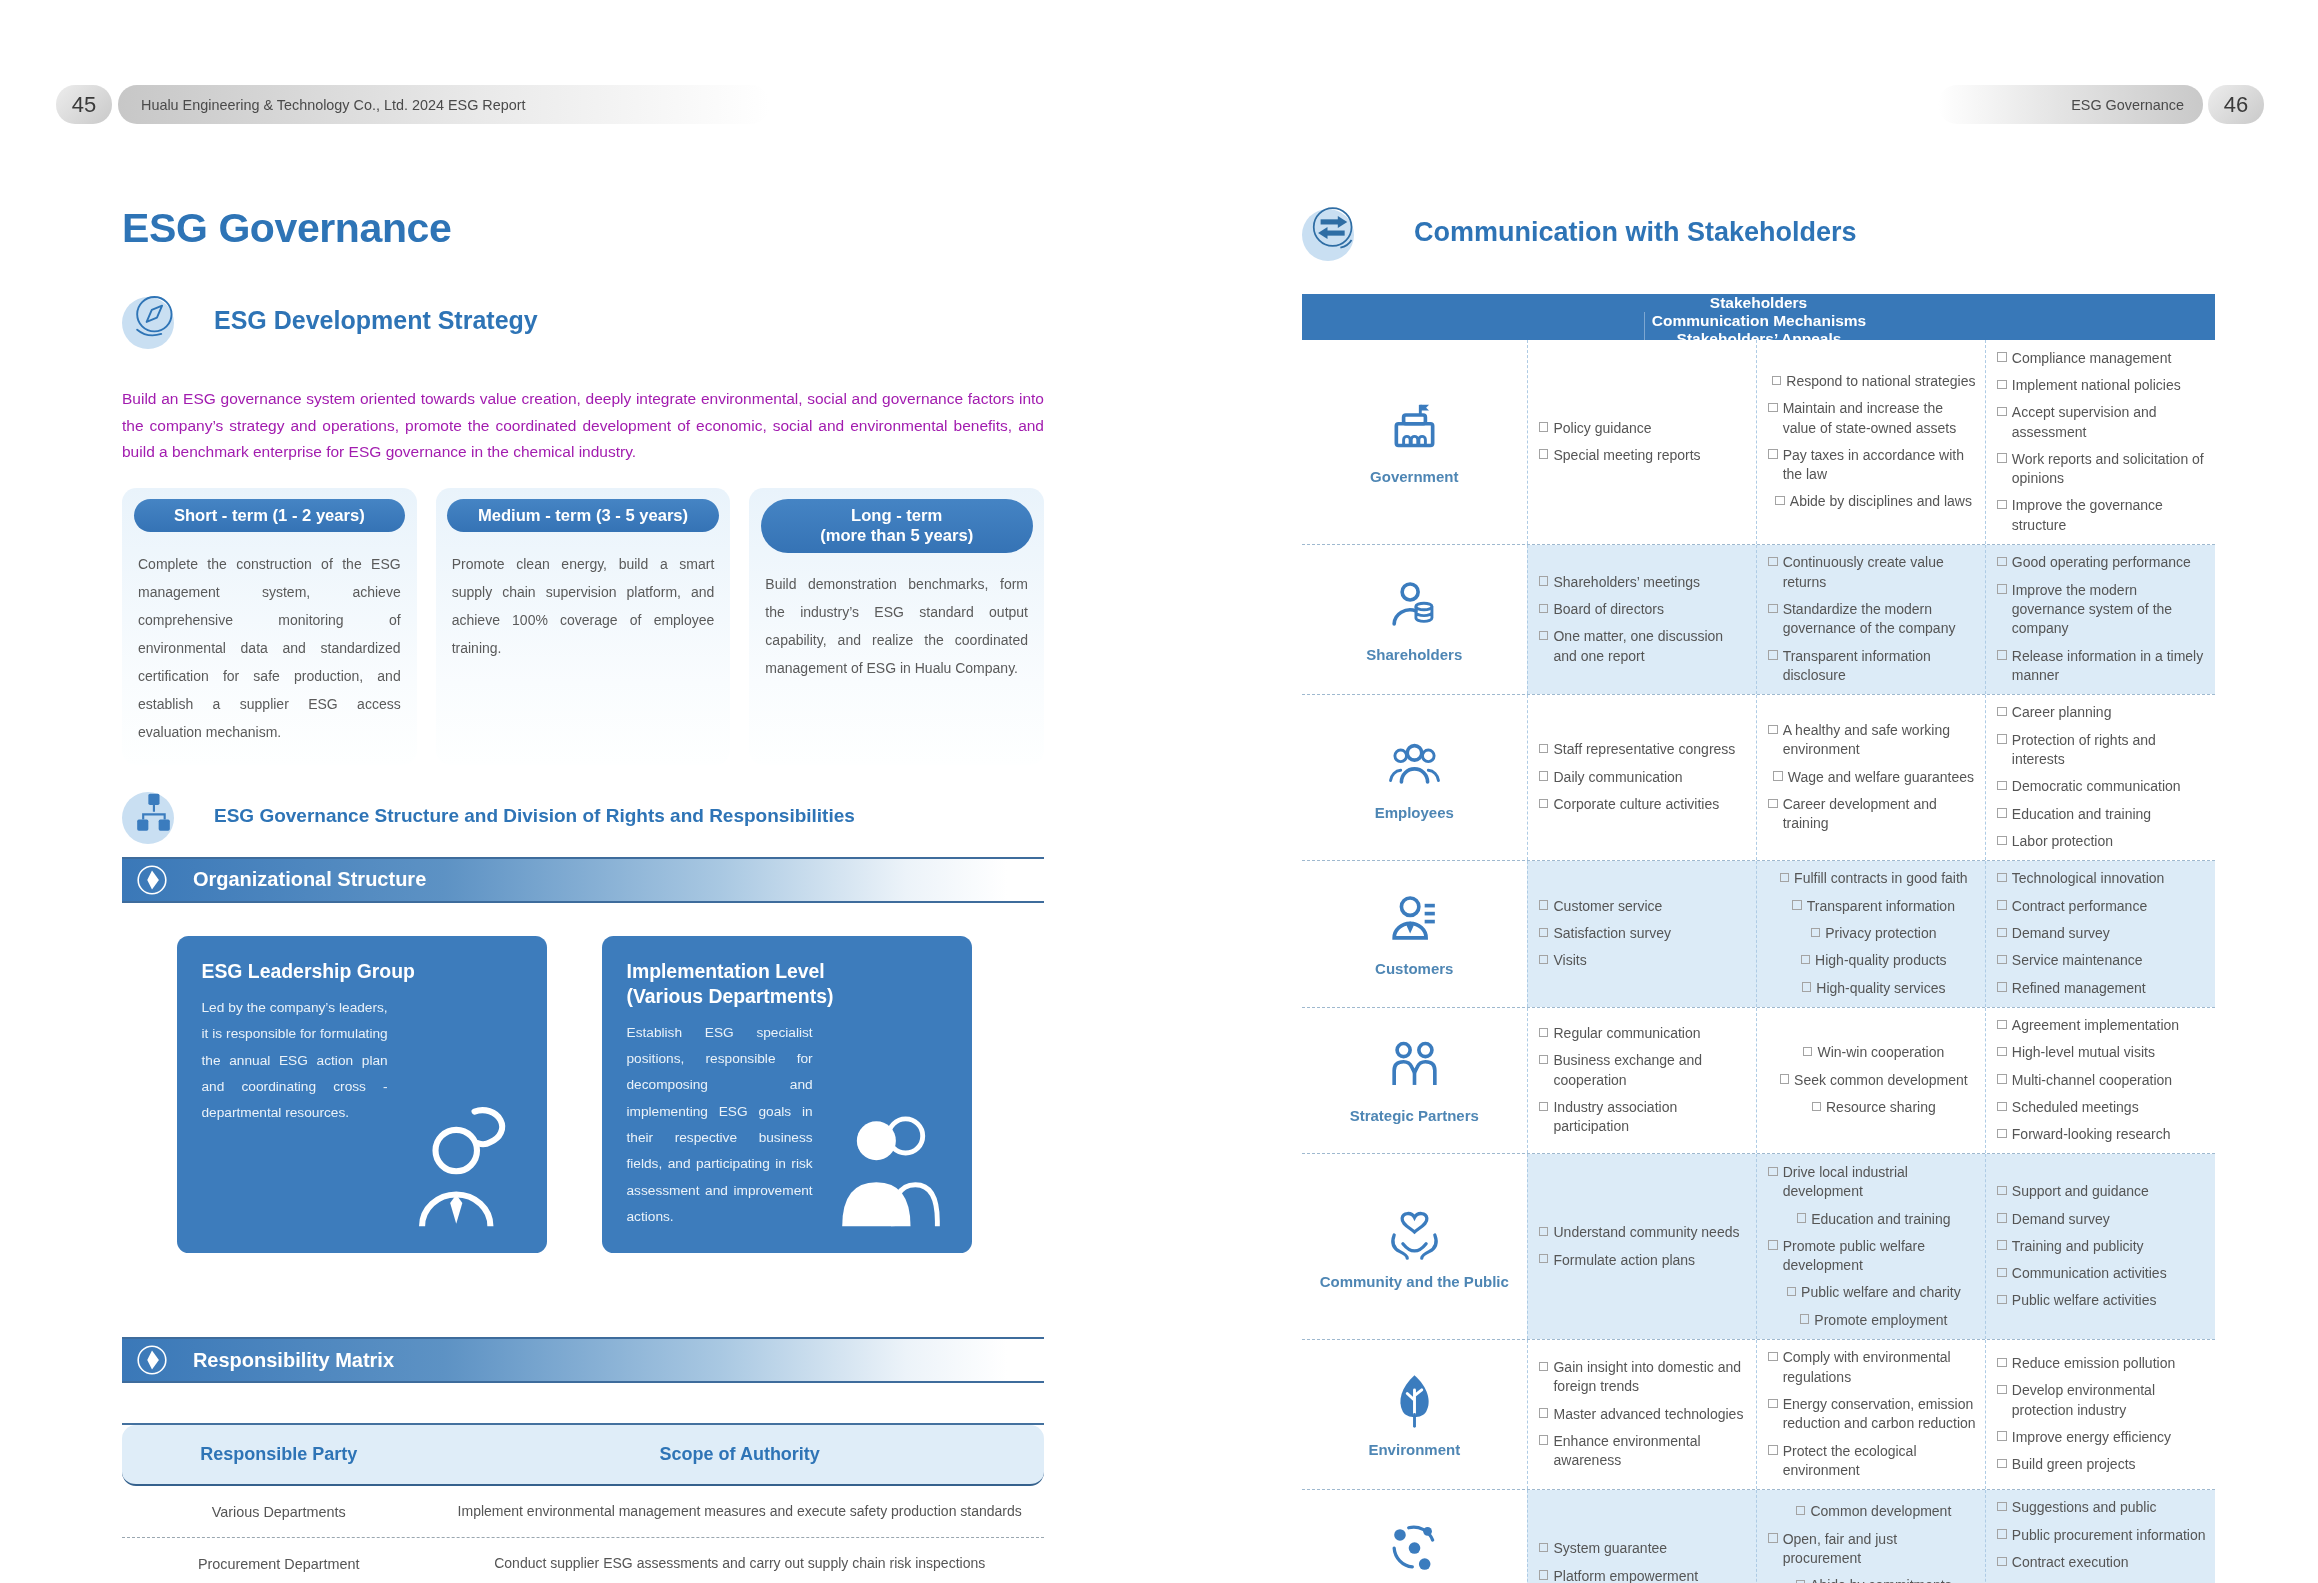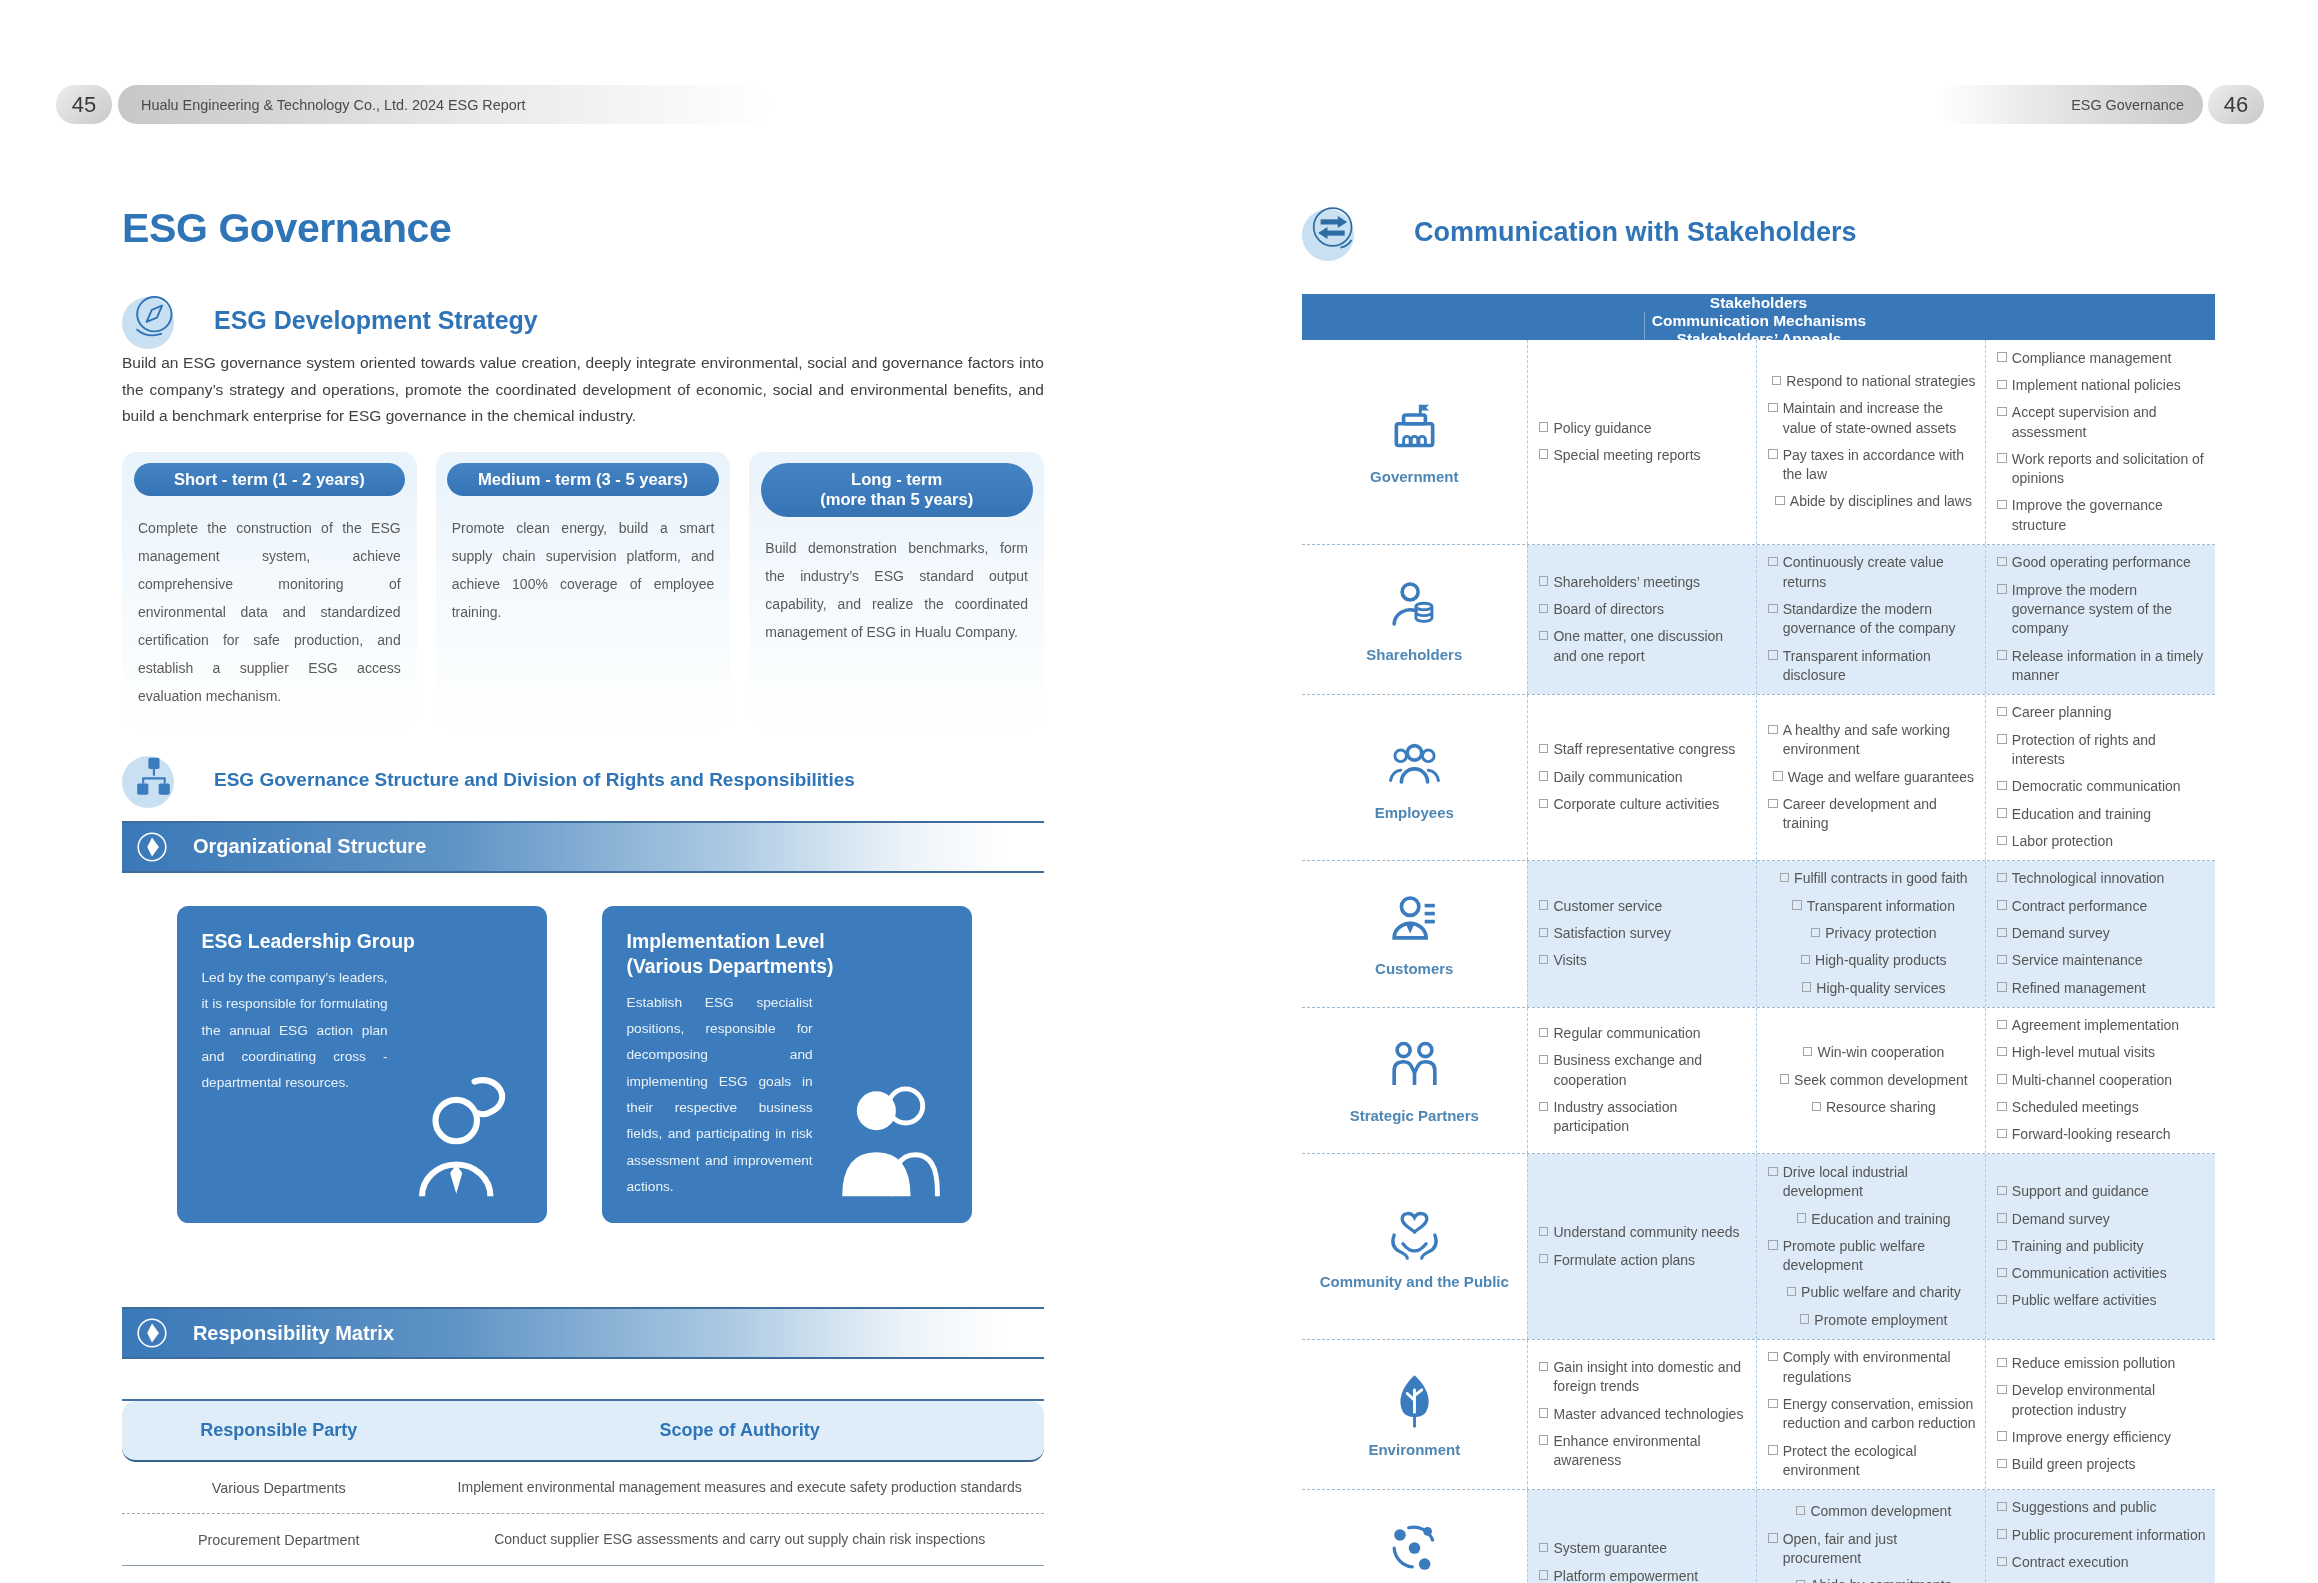--- a/index.html
+++ b/index.html
@@ -23,31 +23,31 @@
 
   .sec-head { display:flex; align-items:center; gap:33px; }
   .sec-head.s1 { margin-top:39px; }
   .sec-head.s2 { margin-top:21.6px; }
   .sec-label { font-size:25px; font-weight:bold; color:#2E74B6; }
   .sec-label.small { font-size:19px; }
   .sec-icon { position:relative; width:59px; height:59px; flex:0 0 auto; }
   .sec-bg { position:absolute; left:0; top:5.8px; width:52px; height:52px; border-radius:50%; background:#C9DFF2; }
   .sec-svg { position:absolute; left:3.6px; top:0; width:55px; height:55px; }
 
-  .intro { font-size:15.5px; line-height:1.72; color:#404040; text-align:justify; }
+  .intro { margin-top:36px; font-size:15.5px; line-height:1.72; color:#a21caf; text-align:justify; }
 
   .cards { margin-top:21.6px; display:flex; gap:19px; }
   .card { flex:1; min-height:239px; border-radius:14.4px; padding:0 0 19px 0;
      background:linear-gradient(180deg,#E9F3FB 0%,#F9FCFE 70%,#FEFFFF 100%); }
   .pill { margin:11.5px 11.5px 17.3px; padding:6.5px 4.3px; border-radius:29px; text-align:center;
      background:linear-gradient(180deg,#4584C4,#3573B5); color:#fff; font-weight:bold; font-size:16.6px;
      line-height:1.22; white-space:pre-line; }
   .card-text { padding:0 16px; font-size:14px; line-height:2.0; color:#5a5a5a; text-align:justify; }
 
-  .banner { margin-top:11.5px; height:52px; display:flex; align-items:center; padding-left:14.4px;
+  .banner { margin-top:11.5px; height:46px; display:flex; align-items:center; padding-left:14.4px;
      border-top:2.2px solid #3E6C9C; border-bottom:2.2px solid #3E6C9C;
      background:linear-gradient(90deg,#3A78B8 0%,#5D92C4 35%,#A9C8E2 65%,#ECF3F9 85%,#ffffff 96%); }
   .banner.b2 { margin-top:84px; }
   .banner-icon { width:32px; height:32px; flex:0 0 auto; }
   .banner-label { margin-left:24.5px; font-size:20px; font-weight:bold; color:#fff; }
 
   .boxes { display:flex; gap:55px; margin:33px 72px 0 55px; }
   .bluebox { position:relative; flex:1; min-height:216px; border-radius:11.5px; background:#3D7CBC; padding:23px 24.5px; }
   .bluebox h3 { color:#fff; font-size:19.4px; font-weight:bold; line-height:1.28; margin-bottom:11.5px; }
   .bluebox .btext { width:58%; font-size:13.7px; line-height:1.92; color:#EAF2F9; text-align:justify; }

